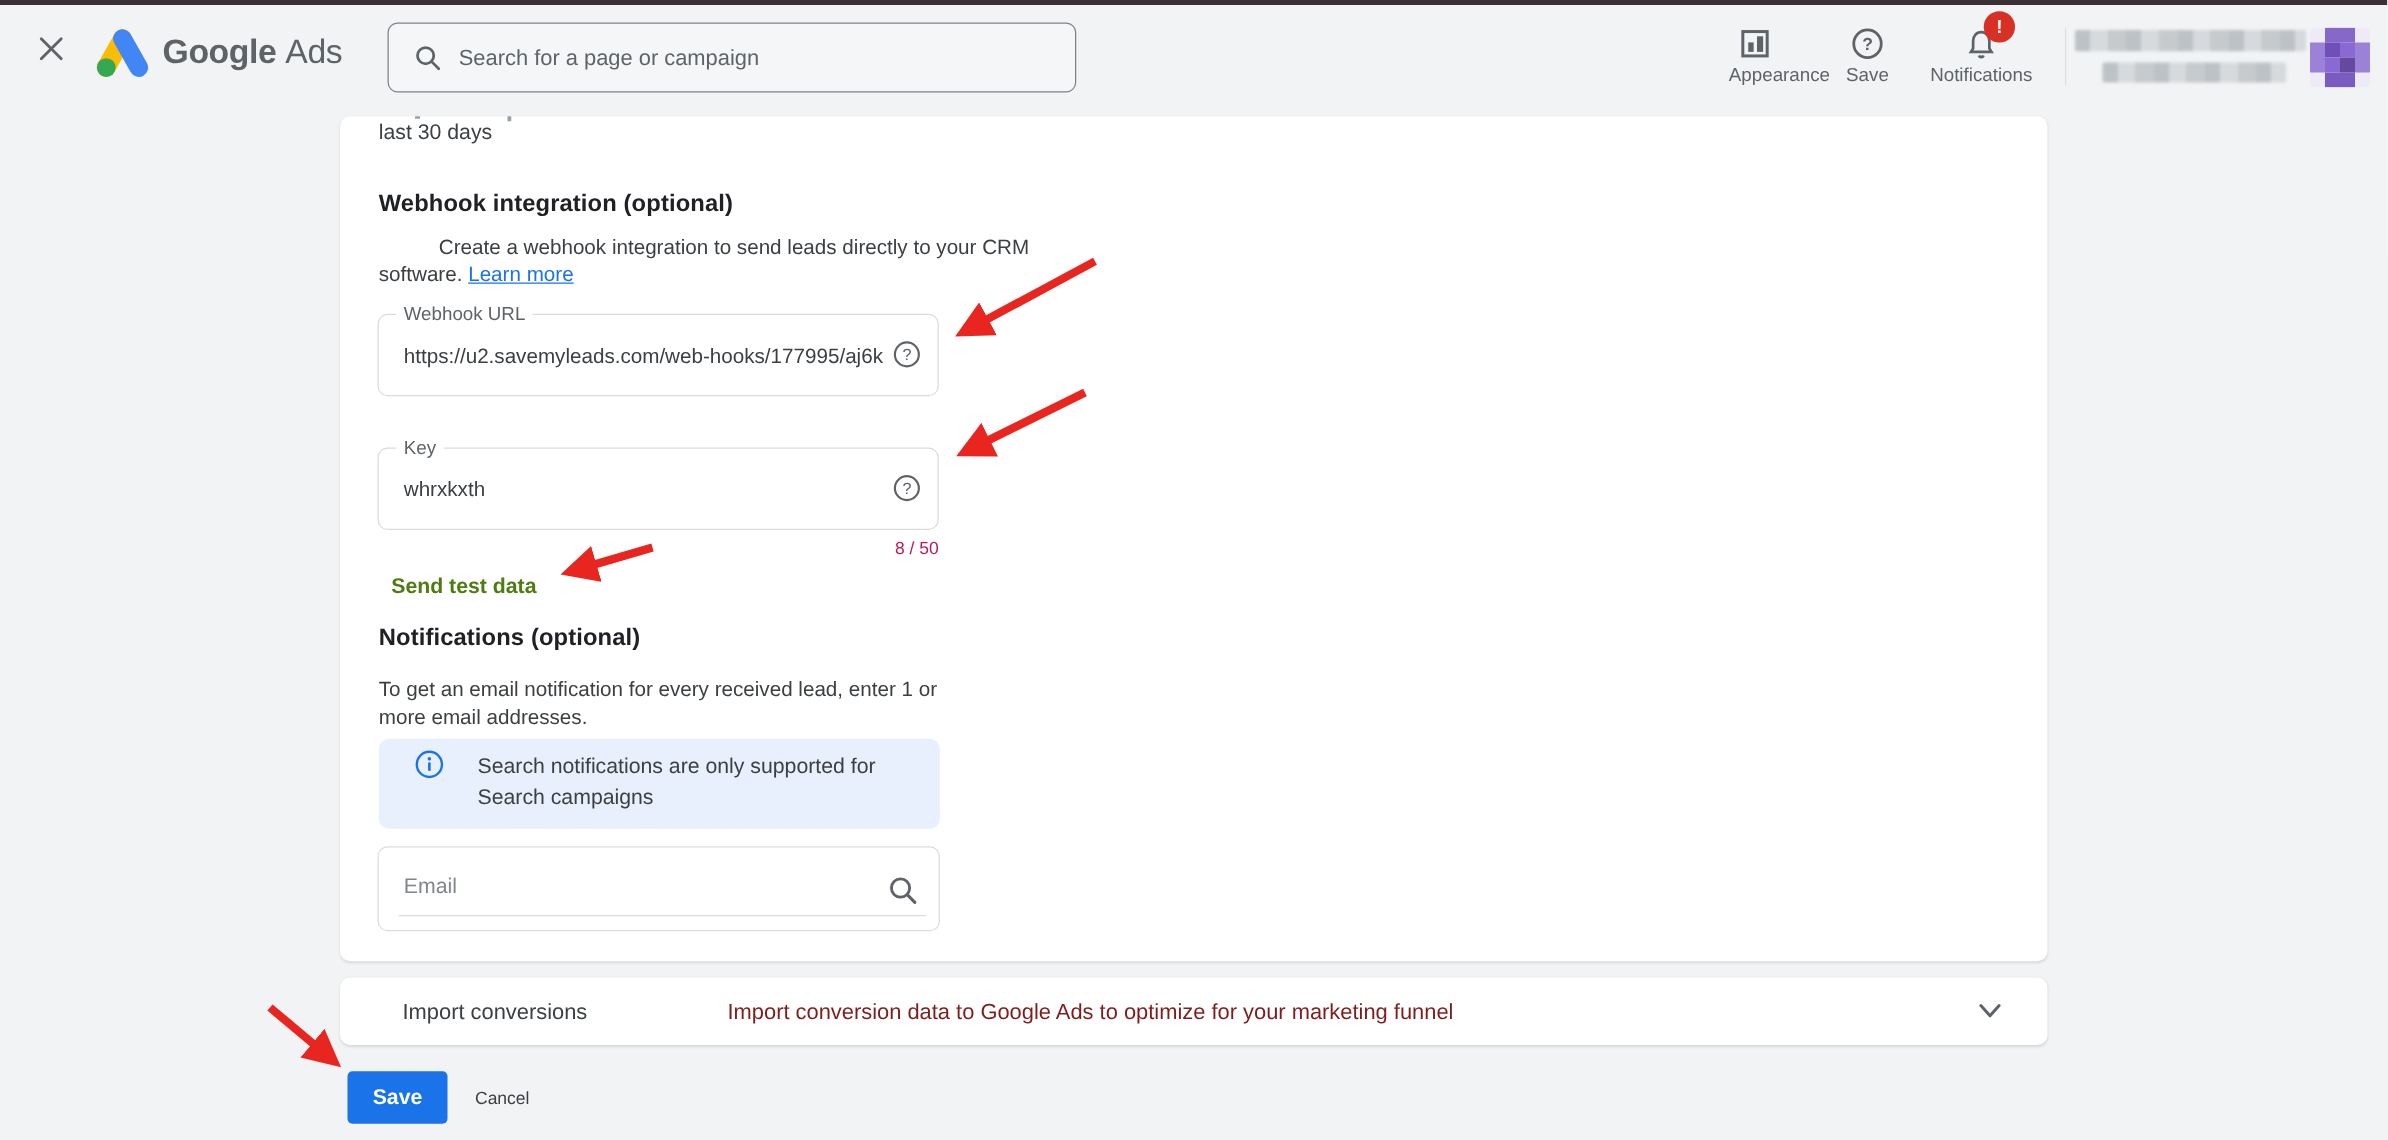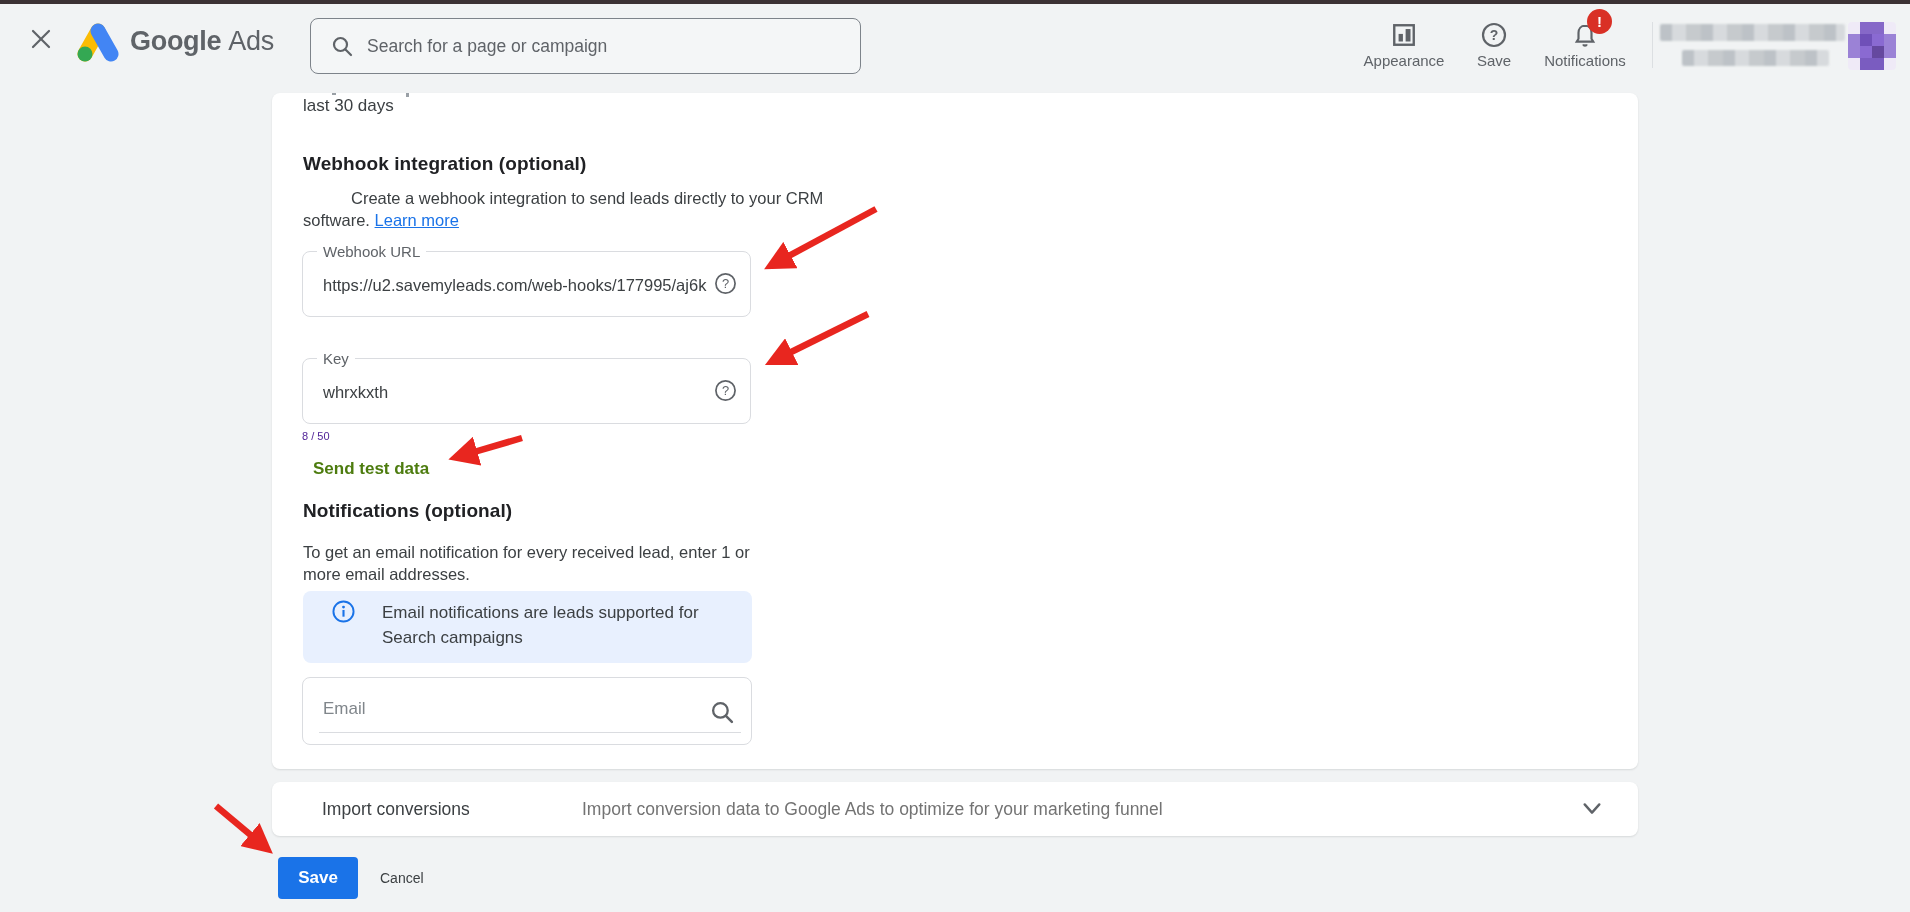--- a/index.html
+++ b/index.html
@@ -22,21 +22,21 @@
                border:1px solid #7d838a; border-radius:8px; background:#f4f6f7; }
   .searchbar svg { position:absolute; left:20px; top:16px; }
   .searchbar input { position:absolute; left:56px; top:1px; width:550px; height:52px;
                      border:none; outline:none; background:transparent;
                      font-family:inherit; font-size:17.5px; color:#5f6368; }
   .searchbar input::placeholder { color:#5f6368; opacity:1; }
 
   .nav-item { position:absolute; top:20px; text-align:center; color:#5f6368; cursor:pointer; }
   .nav-item .nav-ic { height:30px; display:flex; align-items:center; justify-content:center; }
   .nav-item .nav-label { font-size:15px; margin-top:2px; white-space:nowrap; }
-  .nav-appearance { left:1344px; width:120px; }
+  .nav-appearance { left:1344px; width:120px;text-align:right; }
   .nav-help { left:1454px; width:80px; }
   .nav-notifications { left:1524px; width:122px; }
   .badge { position:absolute; left:63px; top:-11px; width:25px; height:25px; border-radius:50%;
            background:#d93025; color:#fff; font-size:15px; font-weight:700;
            line-height:25px; text-align:center; }
   .vdivider { position:absolute; left:1652px; top:22px; width:1px; height:46px; background:#dcdfe2; }
 
   .acct-bar { position:absolute; border-radius:2px; filter:blur(1.3px);
               background:repeating-linear-gradient(90deg,#bdc2c7 0 12px,#d7dadd 12px 26px,#c6cacd 26px 41px); }
   .acct-bar1 { left:1660px; top:24px; width:185px; height:17px; }
@@ -63,22 +63,22 @@
   .mfield { position:absolute; left:30px; width:449px; height:66px;
             border:1px solid #dadce0; border-radius:8px; background:#fff; }
   .f-url { top:158px; } .f-key { top:265px; }
   .mfield .flabel { position:absolute; left:14px; top:-9px; padding:0 6px; background:#fff;
                     font-size:15px; color:#5f6368; white-space:nowrap; }
   .mfield input { position:absolute; left:20px; top:16px; width:388px; height:34px;
                   border:none; outline:none; background:transparent;
                   font-family:inherit; font-size:16.5px; color:#3c4043; }
   .qicon { position:absolute; right:13px; top:20px; width:23px; height:23px; cursor:pointer; }
 
-  .counter { position:absolute; left:30px; top:337px; width:449px; 
-             font-size:11px; color:#4c1d95; }
+  .counter { position:absolute; left:30px; top:337px; width:449px; text-align:right;
+             font-size:14px; color:#be185d; }
   .send-test { position:absolute; left:41px; top:366px; font-size:17px; font-weight:700;
                color:#4d7c0f; cursor:pointer; white-space:nowrap; }
 
   .infobox { position:absolute; left:31px; top:498px; width:449px; height:72px;
              background:#e8f0fe; border-radius:8px; }
   .infobox svg { position:absolute; left:29px; top:9px; }
   .infobox .iline { position:absolute; left:79px; font-size:17px; color:#3c4043; white-space:nowrap; }
   .il1 { top:12px; } .il2 { top:37px; }
 
   .emailbox { position:absolute; left:30px; top:584px; width:450px; height:68px;
@@ -90,21 +90,21 @@
   .emailbox .underline { position:absolute; left:16px; bottom:11px; width:422px; height:1px; background:#dadce0; }
   .emailbox svg { position:absolute; right:16px; top:22px; }
 
   
   .import-row { position:absolute; left:272px; top:782px; width:1366px; height:54px;
                 background:#fff; border-radius:8px; box-shadow:0 1px 2px rgba(60,64,67,.14);
                 cursor:pointer; }
   .import-title { position:absolute; left:50px; top:0; height:54px; line-height:54px;
                   font-size:17.5px; color:#3c4043; white-space:nowrap; }
   .import-desc { position:absolute; left:310px; top:0; height:54px; line-height:54px;
-                 font-size:17.5px; color:#737373; white-space:nowrap; }
+                 font-size:17.5px; color:#7f1d1d; white-space:nowrap; }
   .chev { position:absolute; left:1309px; top:17px; width:22px; height:20px; }
 
   
   .save-btn { position:absolute; left:278px; top:857px; width:80px; height:42px;
               background:#1a73e8; border:none; border-radius:4px; color:#fff;
               font-family:inherit; font-size:17px; font-weight:700; cursor:pointer; }
   .cancel-btn { position:absolute; left:380px; top:857px; height:42px; line-height:42px;
                 font-size:14px; color:#3c4043; cursor:pointer; background:none; border:none;
                 font-family:inherit; }
 
@@ -229,21 +229,21 @@
     <div class="sec-heading h-notif">Notifications (optional)</div>
     <div class="pline p2l1">To get an email notification for every received lead, enter 1 or</div>
     <div class="pline p2l2">more email addresses.</div>
 
     <div class="infobox">
       <svg width="23" height="23" viewBox="0 0 24 24">
         <circle cx="12" cy="12" r="10.5" fill="none" stroke="#1a73e8" stroke-width="2"></circle>
         <circle cx="12" cy="7.4" r="1.5" fill="#1a73e8"></circle>
         <rect x="10.9" y="10.4" width="2.2" height="7" fill="#1a73e8"></rect>
       </svg>
-      <div class="iline il1">Email notifications are leads supported for</div>
+      <div class="iline il1">Search notifications are only supported for</div>
       <div class="iline il2">Search campaigns</div>
     </div>
 
     <div class="emailbox">
       <input type="text" placeholder="Email" style="">
       <div class="underline"></div>
       <svg width="25" height="25" viewBox="0 0 24 24">
         <circle cx="10" cy="10" r="7" fill="none" stroke="#5f6368" stroke-width="2.2"></circle>
         <line x1="15.5" y1="15.5" x2="21" y2="21" stroke="#5f6368" stroke-width="2.4" stroke-linecap="round"></line>
       </svg>

